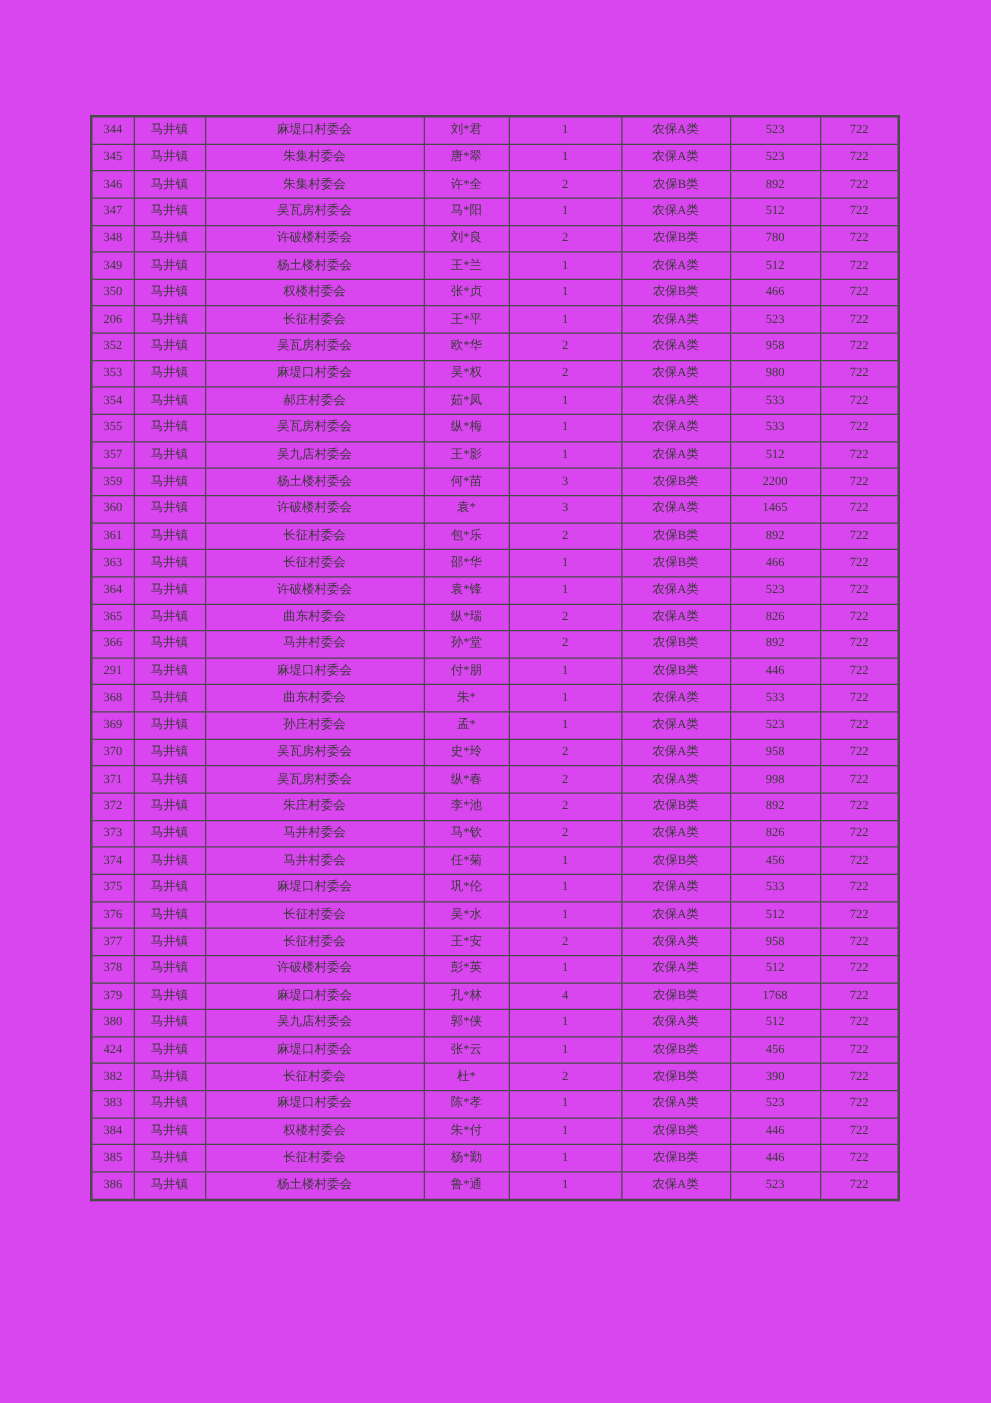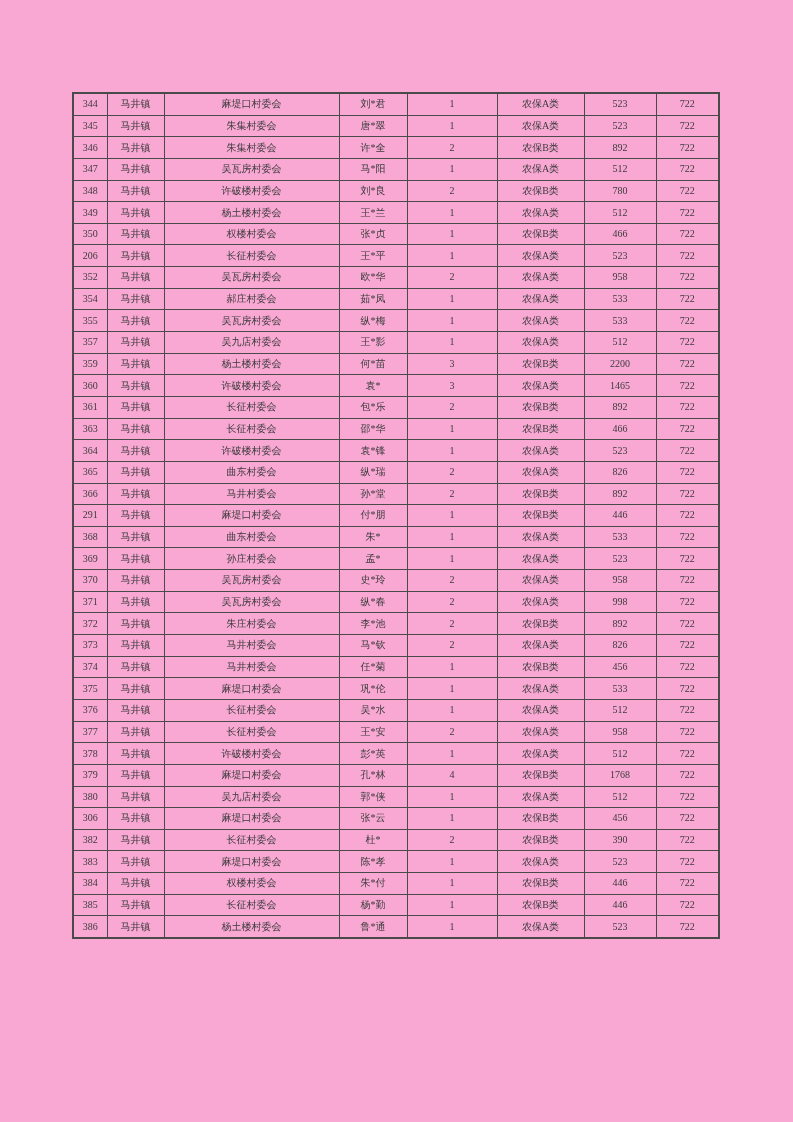--- a/index.html
+++ b/index.html
@@ -11,21 +11,21 @@
     width: 793px;
     height: 1122px;
     position: relative;
     font-family: "Liberation Serif", "DejaVu Serif", serif;
   }
   .page {
     position: absolute;
     left: 0; top: 0;
     width: 793px;
     height: 1122px;
-    background: #f9a8d4;
+    background: #d946ef;
     overflow: hidden;
   }
   table.data-table {
     position: absolute;
     left: 72px;
     top: 92px;
     width: 646px;
     border-collapse: collapse;
     table-layout: fixed;
     border: 2px solid #4a4a4a;
@@ -152,20 +152,30 @@
           <td class="col-0">352</td>
           <td class="col-1">马井镇</td>
           <td class="col-2">吴瓦房村委会</td>
           <td class="col-3">欧*华</td>
           <td class="col-4">2</td>
           <td class="col-5">农保A类</td>
           <td class="col-6">958</td>
           <td class="col-7">722</td>
         </tr>
         <tr>
+          <td class="col-0">353</td>
+          <td class="col-1">马井镇</td>
+          <td class="col-2">麻堤口村委会</td>
+          <td class="col-3">吴*权</td>
+          <td class="col-4">2</td>
+          <td class="col-5">农保A类</td>
+          <td class="col-6">980</td>
+          <td class="col-7">722</td>
+        </tr>
+        <tr>
           <td class="col-0">354</td>
           <td class="col-1">马井镇</td>
           <td class="col-2">郝庄村委会</td>
           <td class="col-3">茹*凤</td>
           <td class="col-4">1</td>
           <td class="col-5">农保A类</td>
           <td class="col-6">533</td>
           <td class="col-7">722</td>
         </tr>
         <tr>
@@ -392,21 +402,21 @@
           <td class="col-0">380</td>
           <td class="col-1">马井镇</td>
           <td class="col-2">吴九店村委会</td>
           <td class="col-3">郭*侠</td>
           <td class="col-4">1</td>
           <td class="col-5">农保A类</td>
           <td class="col-6">512</td>
           <td class="col-7">722</td>
         </tr>
         <tr>
-          <td class="col-0">306</td>
+          <td class="col-0">424</td>
           <td class="col-1">马井镇</td>
           <td class="col-2">麻堤口村委会</td>
           <td class="col-3">张*云</td>
           <td class="col-4">1</td>
           <td class="col-5">农保B类</td>
           <td class="col-6">456</td>
           <td class="col-7">722</td>
         </tr>
         <tr>
           <td class="col-0">382</td>

